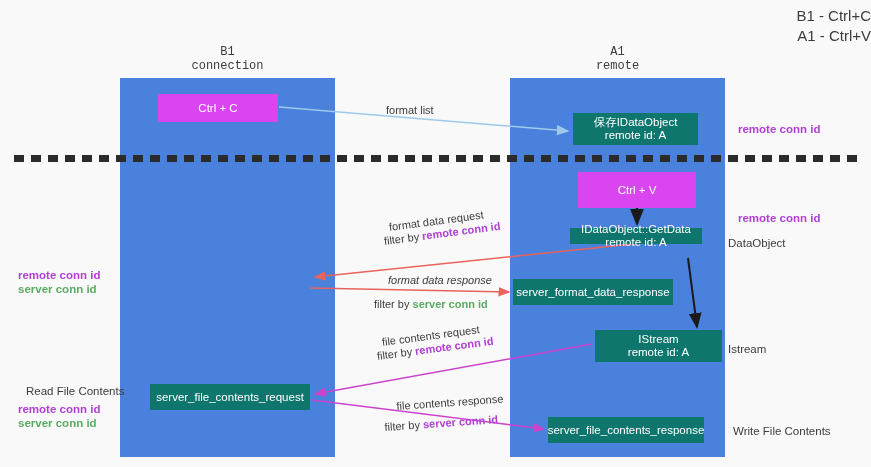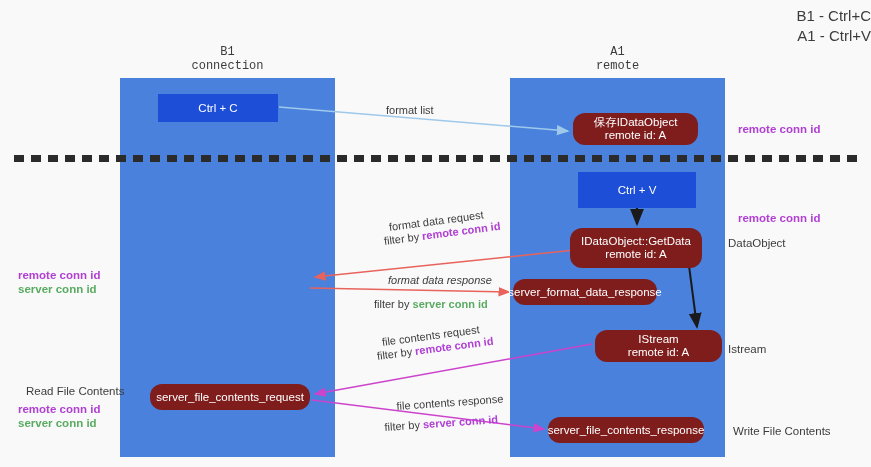--- a/index.html
+++ b/index.html
@@ -29,29 +29,29 @@
     color:#3c3c3c;white-space:pre;font-family:Liberation Mono, monospace;
   }
   #head-b1{left:120px;top:45px;width:215px;}
   #head-a1{left:510px;top:45px;width:215px;}
 
   .node{
     position:absolute;display:flex;align-items:center;justify-content:center;
     text-align:center;color:#ffffff;font-size:11.5px;line-height:13px;
     white-space:pre;box-sizing:border-box;padding:2px 4px;
   }
-  .node.green{background:#1d4ed8;}
-  .node.orange{background:#7f1d1d;border-radius:12px;}
+  .node.green{background:#d946ef;}
+  .node.orange{background:#0f766e;}
 
   #n-ctrlc{left:158px;top:94px;width:120px;height:28px;}
   #n-idataobject{left:573px;top:113px;width:125px;height:32px;}
   #n-ctrlv{left:578px;top:172px;width:118px;height:36px;}
-  #n-getdata{left:570px;top:228px;width:132px;height:40px;}
+  #n-getdata{left:570px;top:228px;width:132px;height:16px;}
   #n-sfdreq{left:150px;top:268px;width:160px;height:26px;}
-  #n-sfdresp{left:513px;top:279px;width:144px;height:26px;}
+  #n-sfdresp{left:513px;top:279px;width:160px;height:26px;}
   #n-istream{left:595px;top:330px;width:127px;height:32px;}
   #n-sfcreq{left:150px;top:384px;width:160px;height:26px;}
   #n-sfcresp{left:548px;top:417px;width:156px;height:26px;}
 
   .dash-line{
     position:absolute;left:14px;top:155px;width:845px;height:7px;
     background:repeating-linear-gradient(to right,#2b2b2b 0 10px, rgba(0,0,0,0) 10px 17px);
   }
 
   .lbl{position:absolute;font-size:11.5px;line-height:14px;white-space:pre;}

